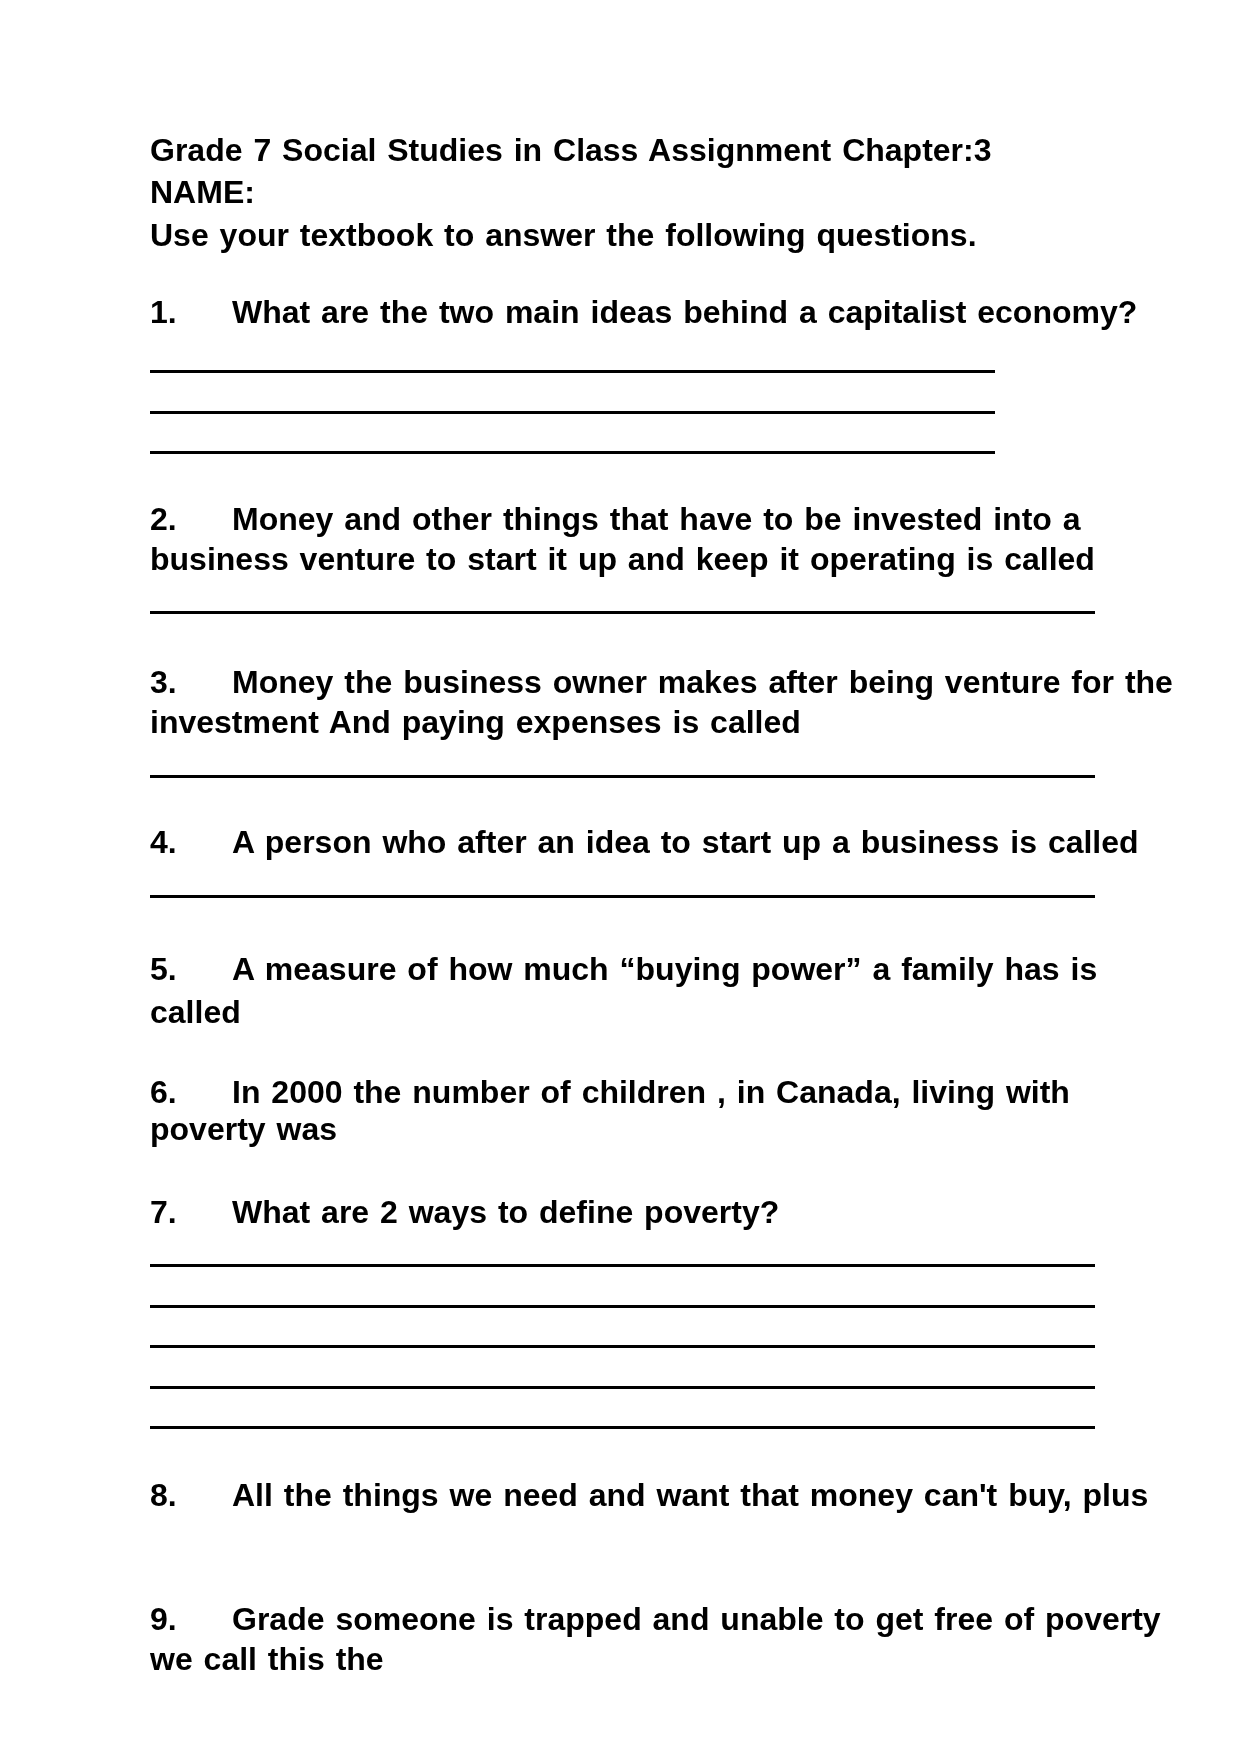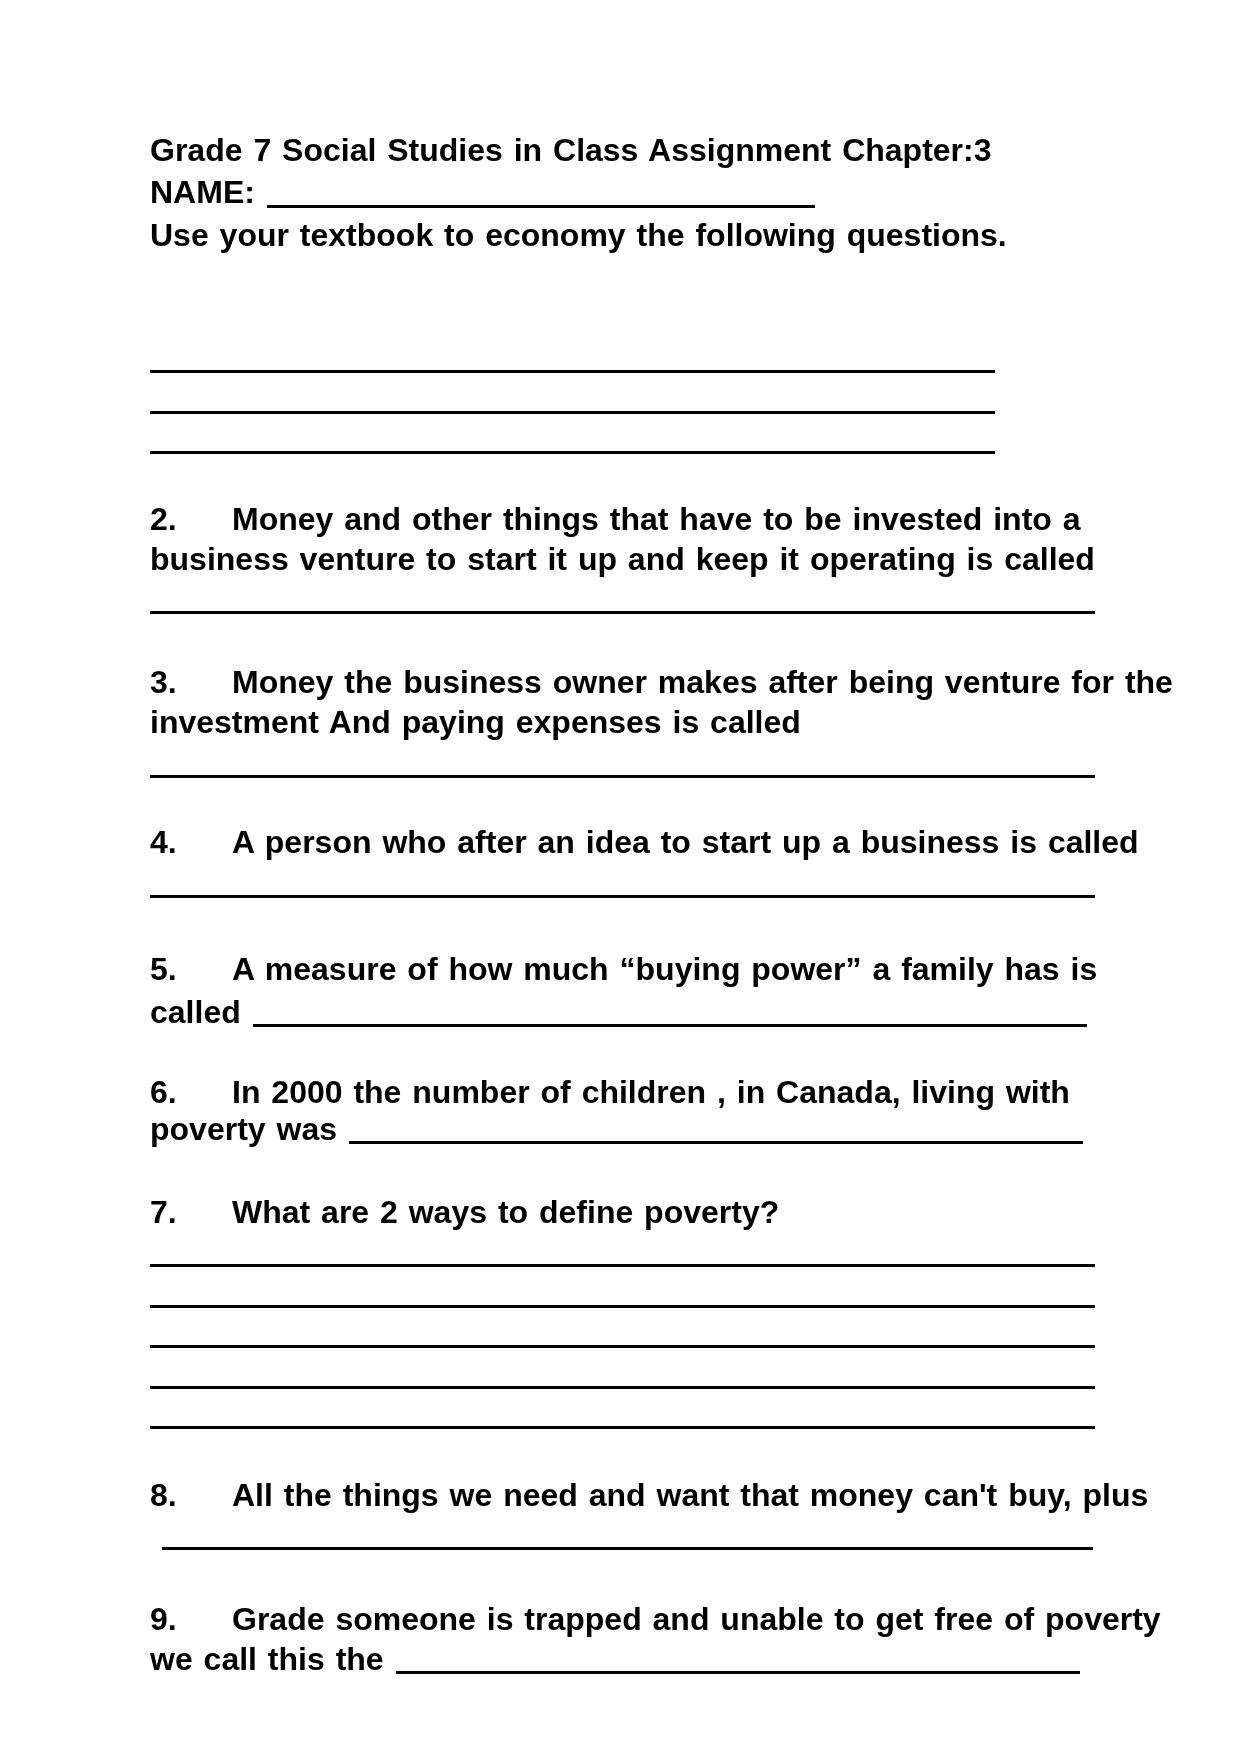--- a/index.html
+++ b/index.html
@@ -35,42 +35,46 @@
     border-top: 3px solid #000000;
   }
   .rule.w-full { width: 945px; }
   .rule.w-q1   { width: 845px; }
   
   .row {
     position: absolute;
     left: 150px;
     display: flex;
     align-items: flex-start;
+    flex-direction: column;
   }
   .blank {
     flex: 1;
     height: 32px;
     border-bottom: 3px solid #000000;
     margin-left: 12px;
   }
 </style>
 </head>
 <body>
 
 <div class="sheet">
 
   <div class="t" style="top:130px">Grade 7 Social Studies in Class Assignment Chapter:3</div>
 
   <div class="row" style="top:172px; width:665px">
     <span>NAME:</span>
     <span class="blank" style="height:33px"></span>
   </div>
 
-  <div class="t" style="top:215px">Use your textbook to economy the following questions.</div>
+  <div class="t" style="top:215px">Use your textbook to answer the following questions.</div>
 
+  <div class="t" style="top:292px">
+    <span class="qnum">1.</span><span>What are the two main ideas behind a capitalist economy?</span>
+  </div>
   <div class="rule w-q1" style="top:370px"></div>
   <div class="rule w-q1" style="top:411px"></div>
   <div class="rule w-q1" style="top:451px"></div>
 
   <div class="t" style="top:499px">
     <span class="qnum">2.</span><span>Money and other things that have to be invested into a</span>
   </div>
   <div class="t" style="top:539px">business venture to start it up and keep it operating is called</div>
   <div class="rule w-full" style="top:611px"></div>
 

